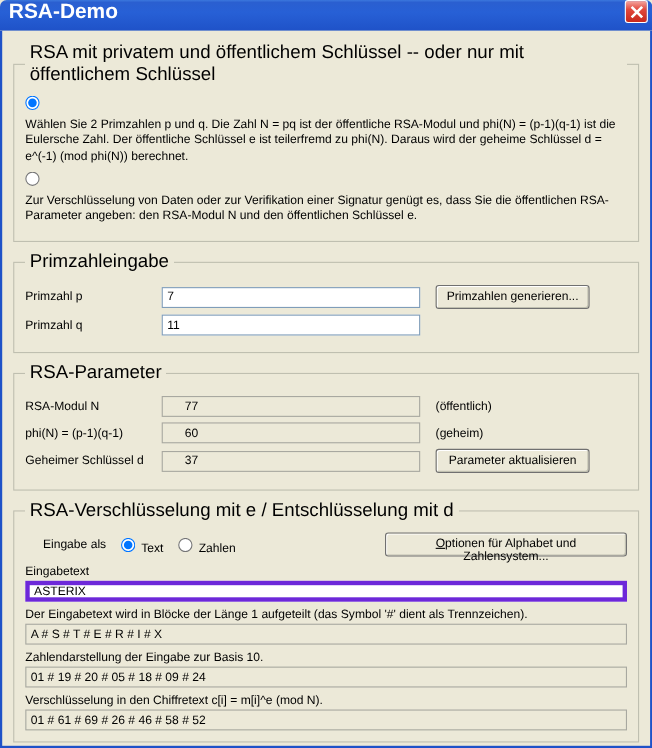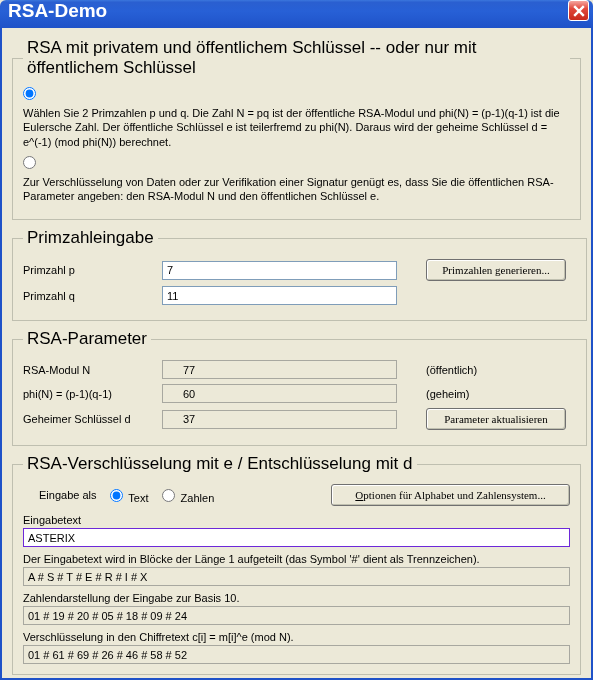--- a/index.html
+++ b/index.html
@@ -61,21 +61,21 @@
   }
   .radio-row input[type=radio] {
     margin: 1px 0 0 0;
     flex-shrink: 0;
   }
   .radio-text { line-height: 1.3; }
   .form-row {
     display: flex;
     align-items: center;
     margin: 5px 0;
-    gap: 21px;
+    gap: 6px;
   }
   .lbl {
     width: 118px;
     flex-shrink: 0;
   }
   input.txt {
     font-family: Tahoma, sans-serif;
     font-size: 11px;
     height: 19px;
     padding: 1px 4px;
@@ -89,21 +89,21 @@
   }
   .w-prime { width: 235px; }
   .w-param { width: 235px; }
   .side-col {
     width: 150px;
     flex-shrink: 0;
     margin-left: 8px;
   }
   .side-text { font-size: 11px; }
   button.winbtn {
-    font-family: Liberation Serif, serif;
+    font-family: Liberation Sans, sans-serif;
     font-size: 11px;
     background: #ece9d8;
     border: 1px solid #707070;
     border-radius: 3px;
     padding: 3px 8px;
     height: 22px;
     cursor: pointer;
     box-shadow: inset 1px 1px 0 #fff, inset -1px -1px 0 #c0c0b0;
   }
   button.winbtn.wide { width: 140px; }
@@ -114,21 +114,21 @@
     margin: 4px 0 8px 16px;
   }
   .enc-radio-row .spacer { flex: 1; }
   .block { margin: 6px 0 2px 0; }
   input.full {
     width: 100%;
     font-family: Tahoma, sans-serif;
     font-size: 11px;
     height: 19px;
     padding: 1px 4px;
-    border: 1px solid #6d28d9;
+    border: 4px solid #6d28d9;
     background: #fff;
   }
   input.full.ro {
     background: #ece9d8;
     border: 1px solid #a8a8a0;
   }
   .bottom-row {
     display: flex;
     gap: 40px;
     margin-top: 15px;
@@ -210,21 +210,21 @@
       <span>Eingabe als</span>
       <label>
         <input type="radio" name="inmode" checked="" style="">
         <span>Text</span>
       </label>
       <label>
         <input type="radio" name="inmode" style="">
         <span>Zahlen</span>
       </label>
       <span class="spacer"></span>
-      <button class="winbtn" style="width:239px"><span class="u">O</span><span id="optrest">ptionen für Alphabet und Zahlensystem...</span></button>
+      <button class="winbtn" style="width:220px"><span class="u">O</span><span id="optrest">ptionen für Alphabet und Zahlensystem...</span></button>
     </div>
 
     <div class="block">Eingabetext</div>
     <input class="full" value="ASTERIX" style="">
 
     <div class="block">Der Eingabetext wird in Blöcke der Länge 1 aufgeteilt (das Symbol '#' dient als Trennzeichen).</div>
     <input class="full ro" readonly="" value="A # S # T # E # R # I # X" style="">
 
     <div class="block">Zahlendarstellung der Eingabe zur Basis 10.</div>
     <input class="full ro" readonly="" value="01 # 19 # 20 # 05 # 18 # 09 # 24" style="">

